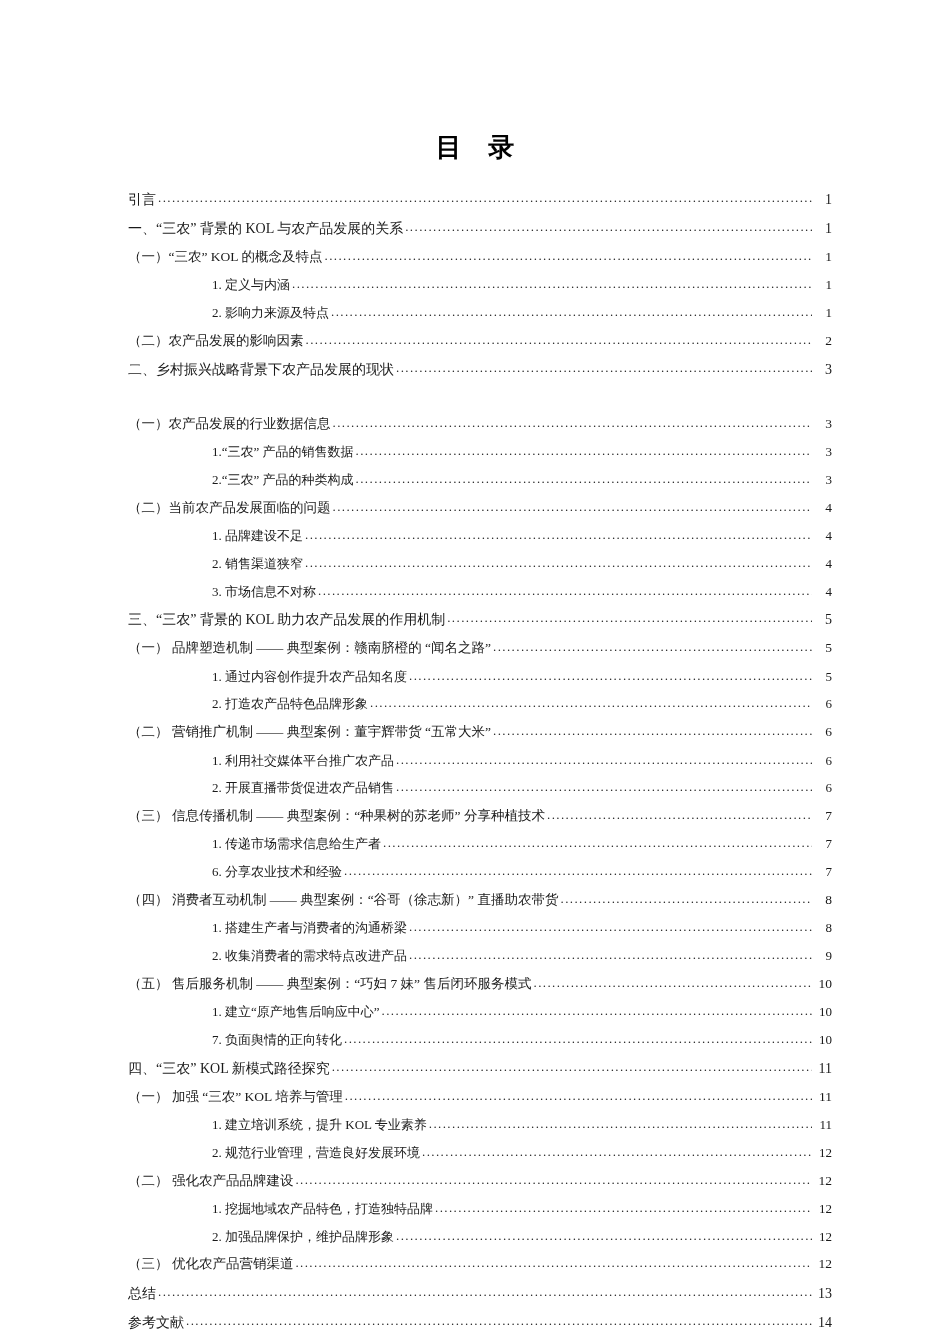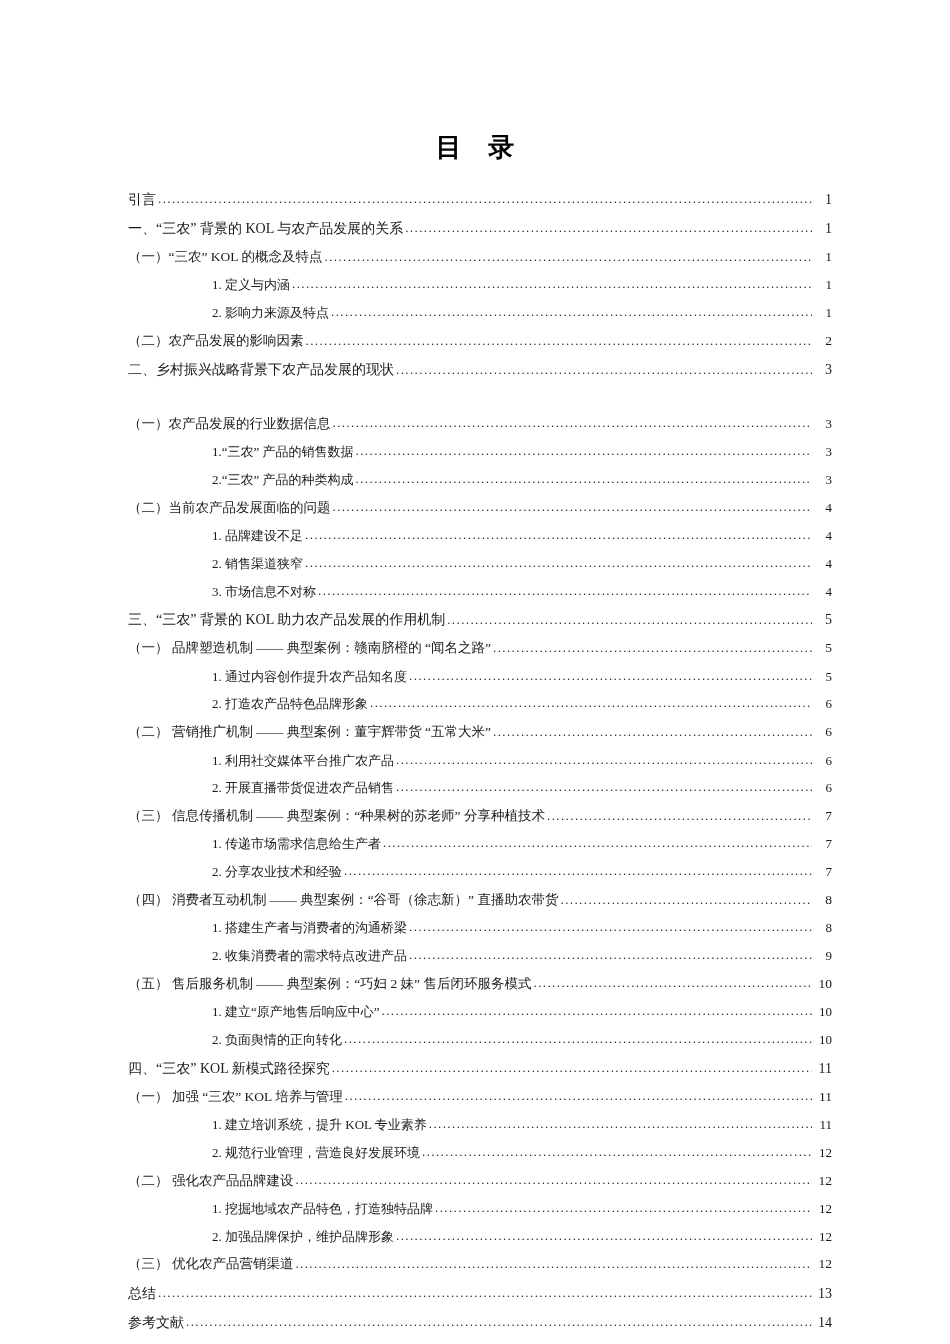--- a/index.html
+++ b/index.html
@@ -30,21 +30,21 @@
     font-size: 26px;
     letter-spacing: 10px;
     margin: 0 0 26px 0;
     color: #000;
   }
   .toc {
     width: 100%;
   }
   .toc-row {
     display: flex;
-    align-items: flex-end;
+    align-items: flex-start;
     font-size: 13.5px;
     line-height: 1.25;
     color: #1a1a1a;
     margin: 0 0 11.5px 0;
     white-space: nowrap;
   }
   .toc-text {
     flex: 0 0 auto;
     padding-right: 2px;
   }
@@ -188,51 +188,51 @@
         <span class="toc-text">（三） 信息传播机制 —— 典型案例：“种果树的苏老师” 分享种植技术</span>
         <span class="toc-dots">...............................................................................................................................................................</span>
         <span class="toc-page">7</span>
       </div>
       <div class="toc-row lvl2">
         <span class="toc-text">1. 传递市场需求信息给生产者</span>
         <span class="toc-dots">...............................................................................................................................................................</span>
         <span class="toc-page">7</span>
       </div>
       <div class="toc-row lvl2">
-        <span class="toc-text">2. 分享农业技术和经验</span>
+        <span class="toc-text">6. 分享农业技术和经验</span>
         <span class="toc-dots">...............................................................................................................................................................</span>
         <span class="toc-page">7</span>
       </div>
       <div class="toc-row lvl1">
         <span class="toc-text">（四） 消费者互动机制 —— 典型案例：“谷哥（徐志新）” 直播助农带货</span>
         <span class="toc-dots">...............................................................................................................................................................</span>
         <span class="toc-page">8</span>
       </div>
       <div class="toc-row lvl2">
         <span class="toc-text">1. 搭建生产者与消费者的沟通桥梁</span>
         <span class="toc-dots">...............................................................................................................................................................</span>
         <span class="toc-page">8</span>
       </div>
       <div class="toc-row lvl2">
         <span class="toc-text">2. 收集消费者的需求特点改进产品</span>
         <span class="toc-dots">...............................................................................................................................................................</span>
         <span class="toc-page">9</span>
       </div>
       <div class="toc-row lvl1">
-        <span class="toc-text">（五） 售后服务机制 —— 典型案例：“巧妇 2 妹” 售后闭环服务模式</span>
+        <span class="toc-text">（五） 售后服务机制 —— 典型案例：“巧妇 7 妹” 售后闭环服务模式</span>
         <span class="toc-dots">...............................................................................................................................................................</span>
         <span class="toc-page">10</span>
       </div>
       <div class="toc-row lvl2">
         <span class="toc-text">1. 建立“原产地售后响应中心”</span>
         <span class="toc-dots">...............................................................................................................................................................</span>
         <span class="toc-page">10</span>
       </div>
       <div class="toc-row lvl2">
-        <span class="toc-text">2. 负面舆情的正向转化</span>
+        <span class="toc-text">7. 负面舆情的正向转化</span>
         <span class="toc-dots">...............................................................................................................................................................</span>
         <span class="toc-page">10</span>
       </div>
       <div class="toc-row lvl0">
         <span class="toc-text">四、“三农” KOL 新模式路径探究</span>
         <span class="toc-dots">...............................................................................................................................................................</span>
         <span class="toc-page">11</span>
       </div>
       <div class="toc-row lvl1">
         <span class="toc-text">（一） 加强 “三农” KOL 培养与管理</span>

